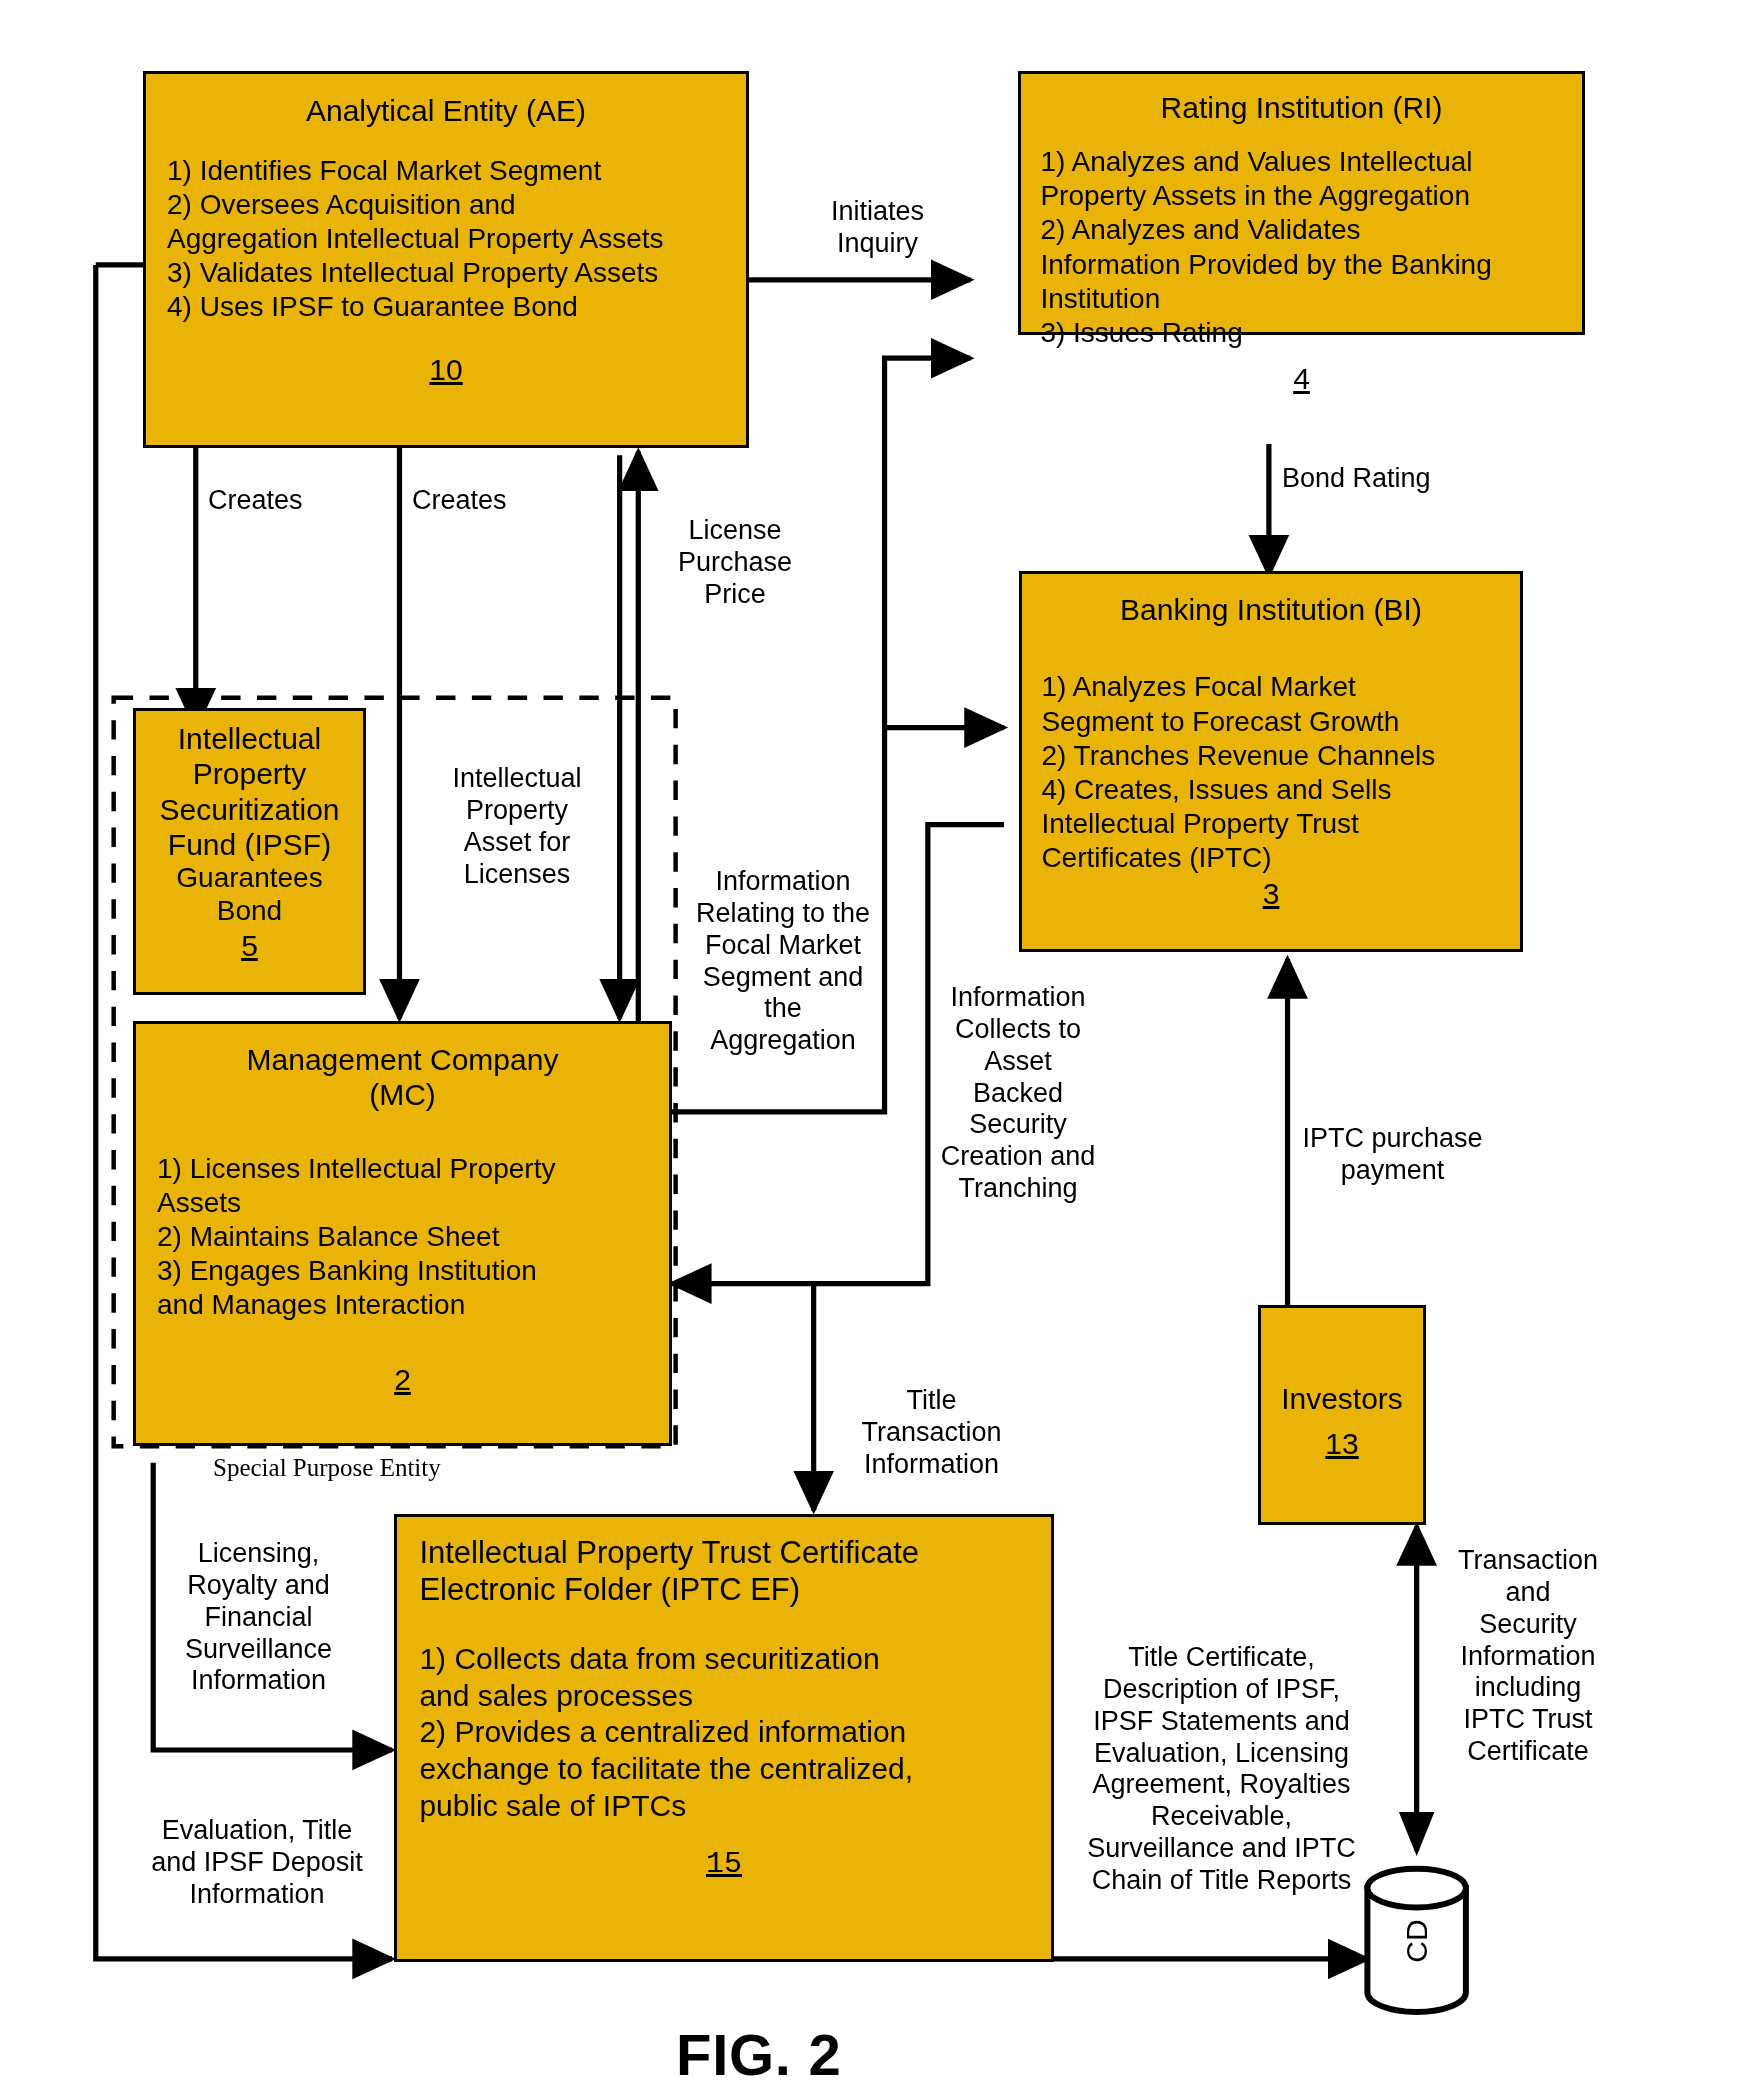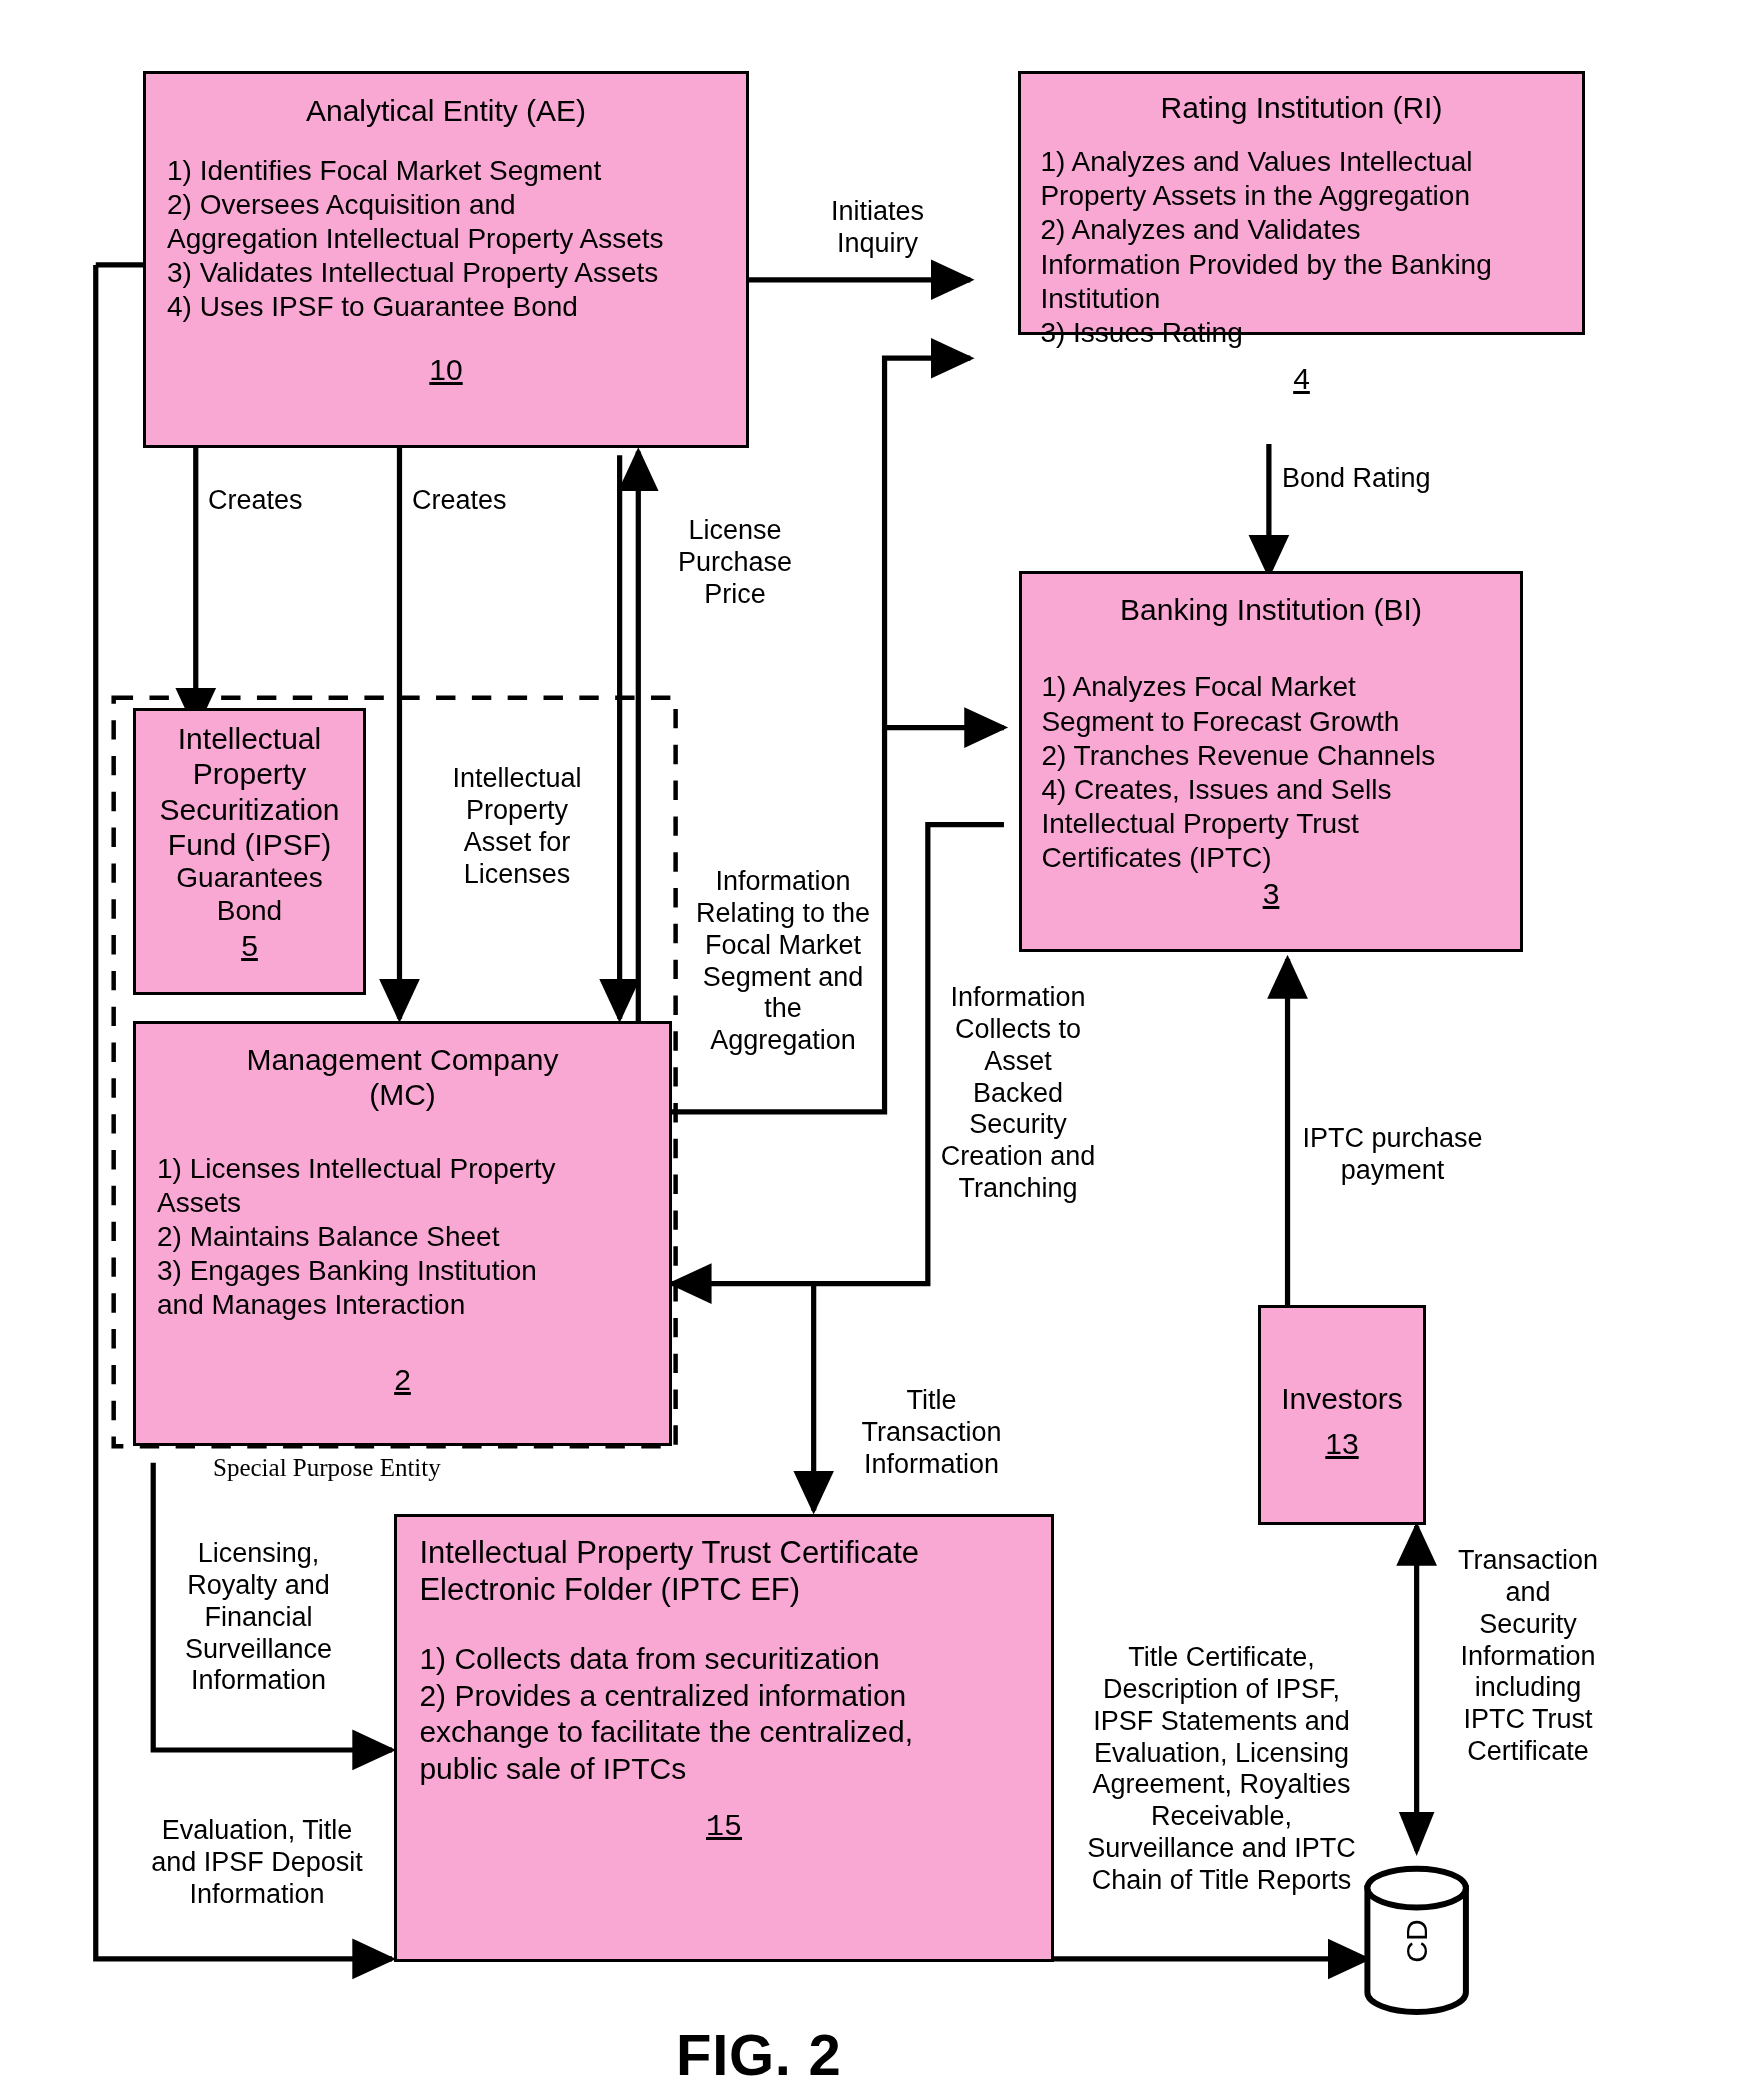--- a/index.html
+++ b/index.html
@@ -1,20 +1,20 @@
 <!DOCTYPE html>
 <html style="font-size:12px"><head>
 <meta charset="utf-8">
 <style>
   html,body{margin:0;padding:0;background:#ffffff;}
   body{width:1743px;height:2097px;position:relative;overflow:hidden;
        font-family:"Liberation Sans", sans-serif;color:#000;}
   #stage{position:absolute;left:0;top:0;width:1743px;height:2097px;}
   svg{position:absolute;left:0;top:0;width:1743px;height:2097px;}
-  .box{position:absolute;border:3.7px solid #000;background:#f9a8d4;box-sizing:border-box;}
+  .box{position:absolute;border:3.7px solid #000;background:#eab308;box-sizing:border-box;}
   .ttl{font-size:30px;text-align:center;line-height:1.18;margin:0;}
   .lst{font-size:28px;line-height:1.22;margin:0;}
   .num{font-size:30px;text-align:center;text-decoration:underline;}
   .lbl{position:absolute;font-size:27px;line-height:1.18;text-align:center;}
   .lbl.lft{text-align:left;}
   .spe{position:absolute;font-size:25px;font-family:Liberation Serif, serif;}
   .fig{position:absolute;font-size:58px;font-weight:bold;letter-spacing:0.7px;margin-top:39px;}
   .cdtxt{position:absolute;font-size:30px;transform:rotate(-90deg);transform-origin:center center;}
   .ipsf-ttl{font-size:30px;text-align:center;line-height:1.17;}
   .ipsf-sub{font-size:28px;text-align:center;line-height:1.17;}
@@ -142,20 +142,21 @@
       <div>and Manages Interaction</div>
     </div>
     <div class="num" style="margin-top:40px;">2</div>
   </div>
 
   <div class="box" style="left:394px;top:1514px;width:660px;height:448px;padding:18px 22.4px;">
     <div class="ttl" style="text-align:left;font-size:31px;">Intellectual Property Trust Certificate</div>
     <div class="ttl" style="text-align:left;font-size:31px;">Electronic Folder (IPTC EF)</div>
     <div class="lst" style="margin-top:33px;font-size:30px;">
       <div>1) Collects data from securitization</div>
+      <div>and sales processes</div>
       <div>2) Provides a centralized information</div>
       <div>exchange to facilitate the centralized,</div>
       <div>public sale of IPTCs</div>
     </div>
     <div class="num" style="margin-top:22.4px;font-family:Liberation Mono, monospace;">15</div>
   </div>
 
   <div class="box" style="left:1258px;top:1305px;width:168px;height:220px;padding:0;">
     <div class="ttl" style="margin-top:73px;">Investors</div>
     <div class="num" style="margin-top:10.4px;">13</div>

